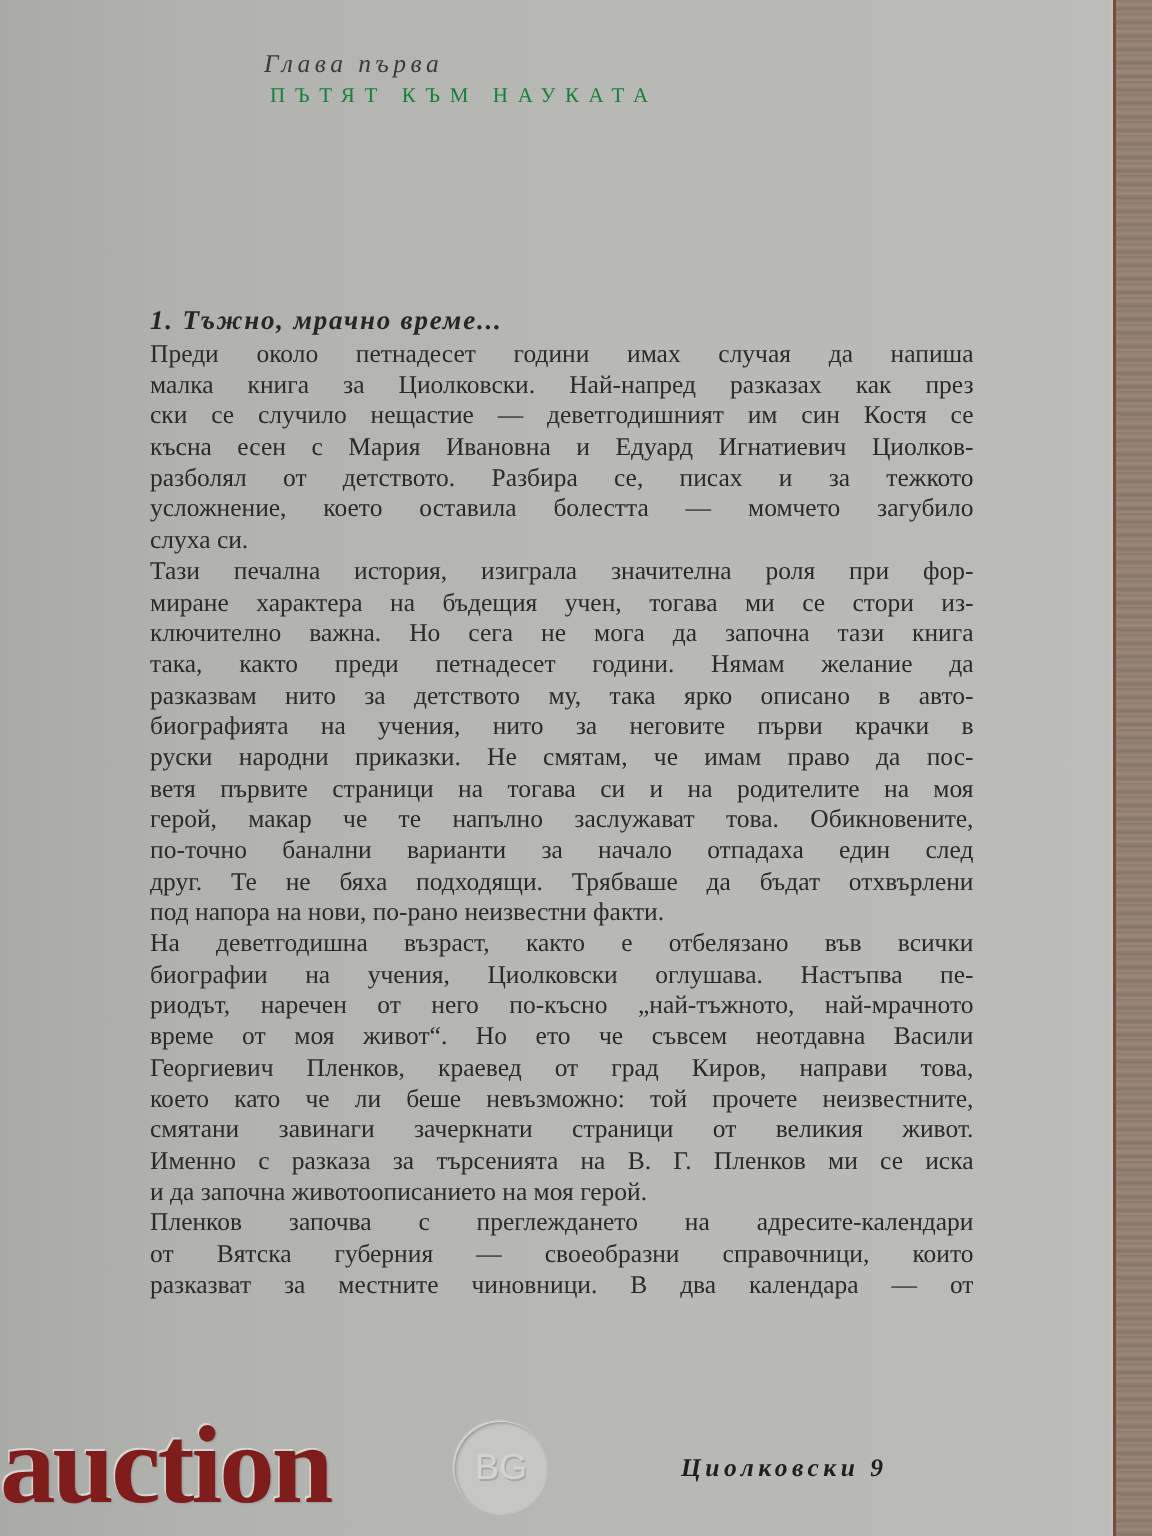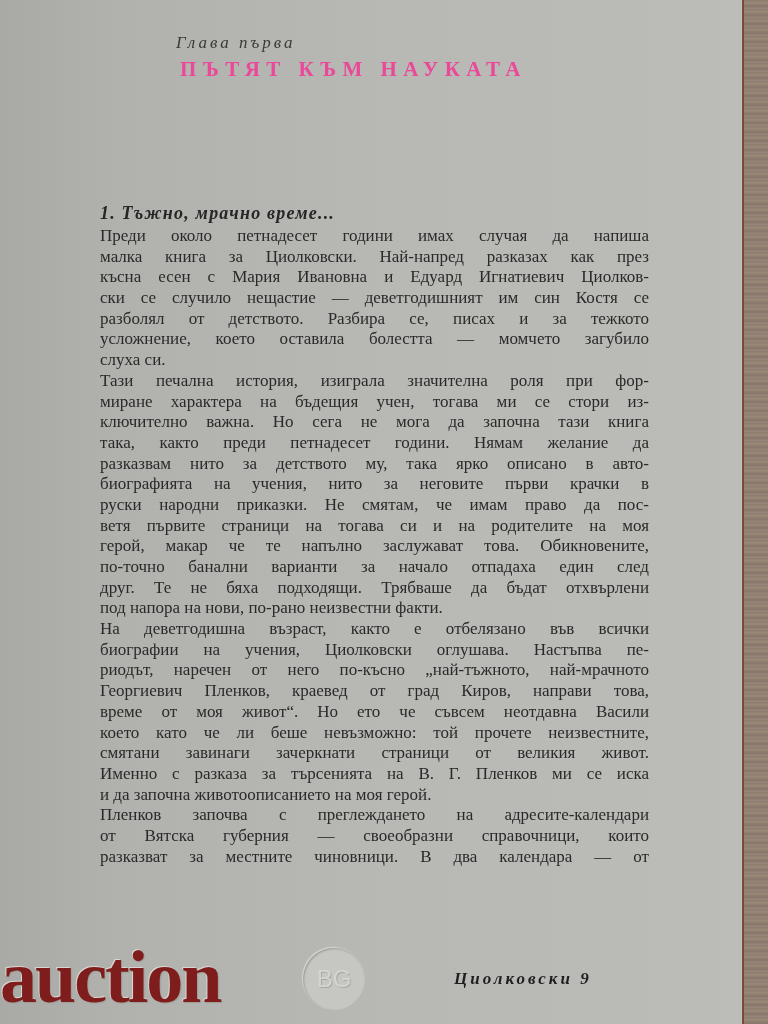--- a/index.html
+++ b/index.html
@@ -16,21 +16,21 @@
   .page-edge-shadow {
     position:absolute; top:0; right:24px; width:3px; height:1024px;
     background:#c4c3bf;
   }
   .chapter-label {
     position:absolute; left:176px; top:33px;
     font-style:italic; font-size:17px; letter-spacing:3px; color:#3a3a38;
   }
   .chapter-title {
     position:absolute; left:180px; top:57px;
-    font-size:21px; letter-spacing:6.4px; color:#ec4899; font-weight:bold;
+    font-size:14px; letter-spacing:6.4px; color:#15803d; font-weight:normal;
   }
   .section-heading {
     position:absolute; left:100px; top:203px;
     font-style:italic; font-weight:bold; font-size:18px; letter-spacing:1.2px; color:#262626;
   }
   .body-text {
     position:absolute; left:100px; top:226px; width:549px;
     font-size:17px; line-height:20.7px; color:#2a2a2a;
   }
   .body-text .line {
@@ -63,42 +63,42 @@
 <div class="edge"></div>
 
 <div class="chapter-label">Глава първа</div>
 <div class="chapter-title">ПЪТЯТ КЪМ НАУКАТА</div>
 
 <div class="section-heading">1. Тъжно, мрачно време...</div>
 
 <div class="body-text">
   <span class="line">Преди около петнадесет години имах случая да напиша</span>
   <span class="line">малка книга за Циолковски. Най-напред разказах как през</span>
+  <span class="line">ски се случило нещастие — деветгодишният им син Костя се</span>
   <span class="line">късна есен с Мария Ивановна и Едуард Игнатиевич Циолков-</span>
-  <span class="line">ски се случило нещастие — деветгодишният им син Костя се</span>
   <span class="line">разболял от детството. Разбира се, писах и за тежкото</span>
   <span class="line">усложнение, което оставила болестта — момчето загубило</span>
   <span class="line last">слуха си.</span>
   <span class="line">Тази печална история, изиграла значителна роля при фор-</span>
   <span class="line">миране характера на бъдещия учен, тогава ми се стори из-</span>
   <span class="line">ключително важна. Но сега не мога да започна тази книга</span>
   <span class="line">така, както преди петнадесет години. Нямам желание да</span>
   <span class="line">разказвам нито за детството му, така ярко описано в авто-</span>
   <span class="line">биографията на учения, нито за неговите първи крачки в</span>
   <span class="line">руски народни приказки. Не смятам, че имам право да пос-</span>
   <span class="line">ветя първите страници на тогава си и на родителите на моя</span>
   <span class="line">герой, макар че те напълно заслужават това. Обикновените,</span>
   <span class="line">по-точно банални варианти за начало отпадаха един след</span>
   <span class="line">друг. Те не бяха подходящи. Трябваше да бъдат отхвърлени</span>
   <span class="line last">под напора на нови, по-рано неизвестни факти.</span>
   <span class="line">На деветгодишна възраст, както е отбелязано във всички</span>
   <span class="line">биографии на учения, Циолковски оглушава. Настъпва пе-</span>
   <span class="line">риодът, наречен от него по-късно „най-тъжното, най-мрачното</span>
+  <span class="line">време от моя живот“. Но ето че съвсем неотдавна Васили</span>
   <span class="line">Георгиевич Пленков, краевед от град Киров, направи това,</span>
-  <span class="line">време от моя живот“. Но ето че съвсем неотдавна Васили</span>
   <span class="line">което като че ли беше невъзможно: той прочете неизвестните,</span>
   <span class="line">смятани завинаги зачеркнати страници от великия живот.</span>
   <span class="line">Именно с разказа за търсенията на В. Г. Пленков ми се иска</span>
   <span class="line last">и да започна животоописанието на моя герой.</span>
   <span class="line">Пленков започва с преглеждането на адресите-календари</span>
   <span class="line">от Вятска губерния — своеобразни справочници, които</span>
   <span class="line">разказват за местните чиновници. В два календара — от</span>
 </div>
 
 <div class="running-footer">Циолковски 9</div>

